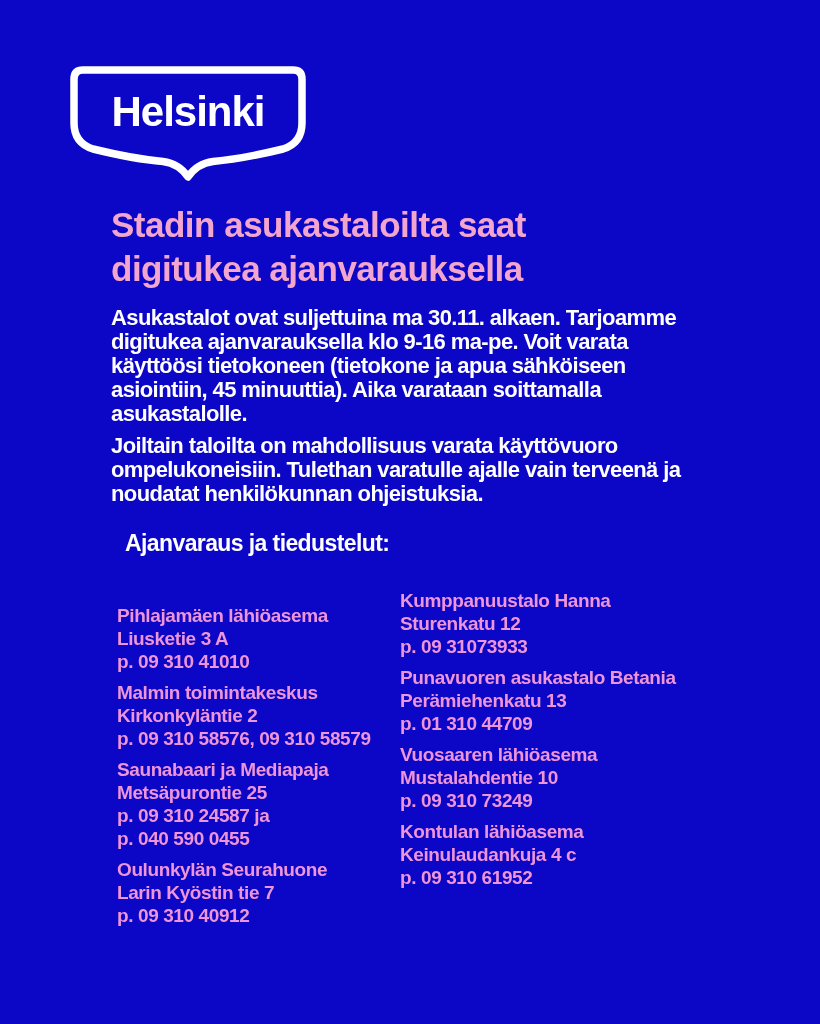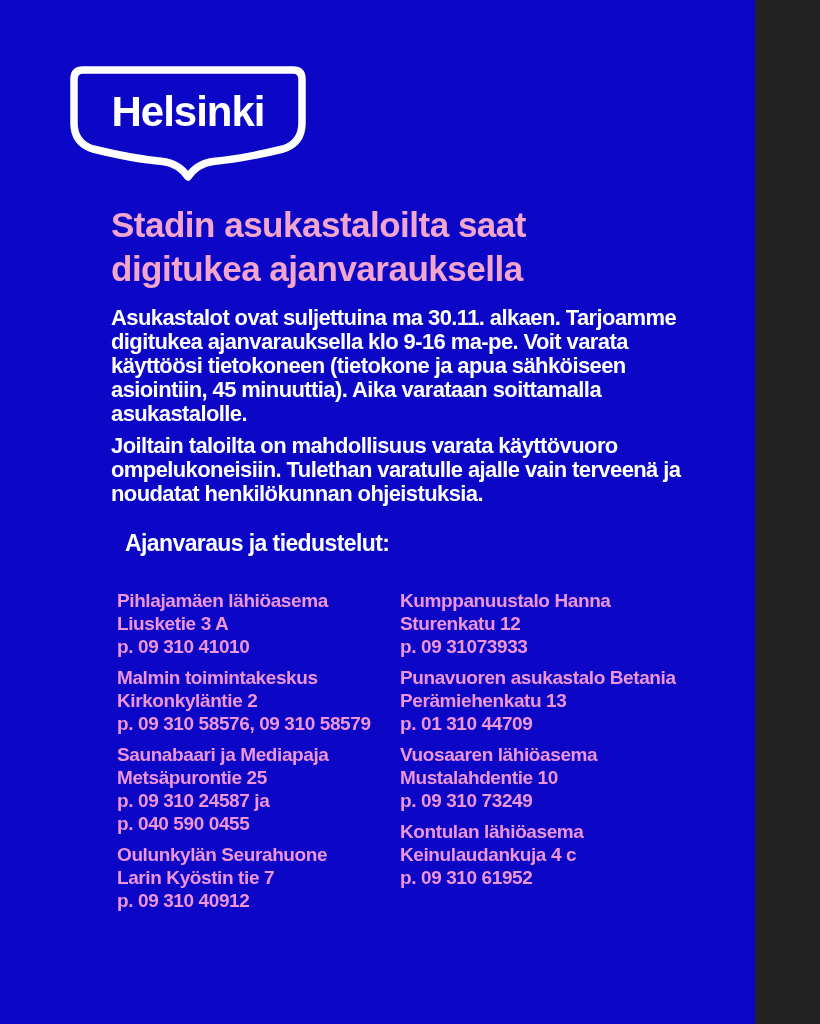--- a/index.html
+++ b/index.html
@@ -5,21 +5,21 @@
   :root{
     --background:#0c06c6;
     --heading_pink:#f3a6cd;
     --contact_pink:#ee94d8;
     --text_white:#ffffff;
   }
   *{margin:0;padding:0;box-sizing:border-box;}
   html,body{background:#222;}
   .poster{
     position:relative;
-    width:755px;height:1024px;
+    width:820px;height:1024px;
     background:var(--background);
     overflow:hidden;
     font-family:"Liberation Sans", sans-serif;
     font-weight:bold;
   }
   
   .logo{
     position:absolute;left:70px;top:66px;width:236px;height:118px;
   }
   .logo svg{position:absolute;left:0;top:0;width:236px;height:118px;}
@@ -45,21 +45,21 @@
   .contact-heading{
     position:absolute;left:125px;top:530px;
     color:var(--text_white);
     font-size:23px;letter-spacing:-0.6px;
   }
   .contacts{
     position:absolute;left:117px;top:589px;
     display:flex;align-items:flex-start;
   }
   .contact-column{display:flex;flex-direction:column;}
-  .contact-column.left{width:283px;}
+  .contact-column.left{width:283px;margin-top:15px;}
   .contact-column.right{width:330px;}
   .contact-entry{
     margin-bottom:8px;
     color:var(--contact_pink);
     font-size:19px;line-height:23px;letter-spacing:-0.4px;
   }
   .footer{
     position:absolute;left:111px;top:929px;
     color:var(--text_white);
     font-size:28px;letter-spacing:-0.5px;

